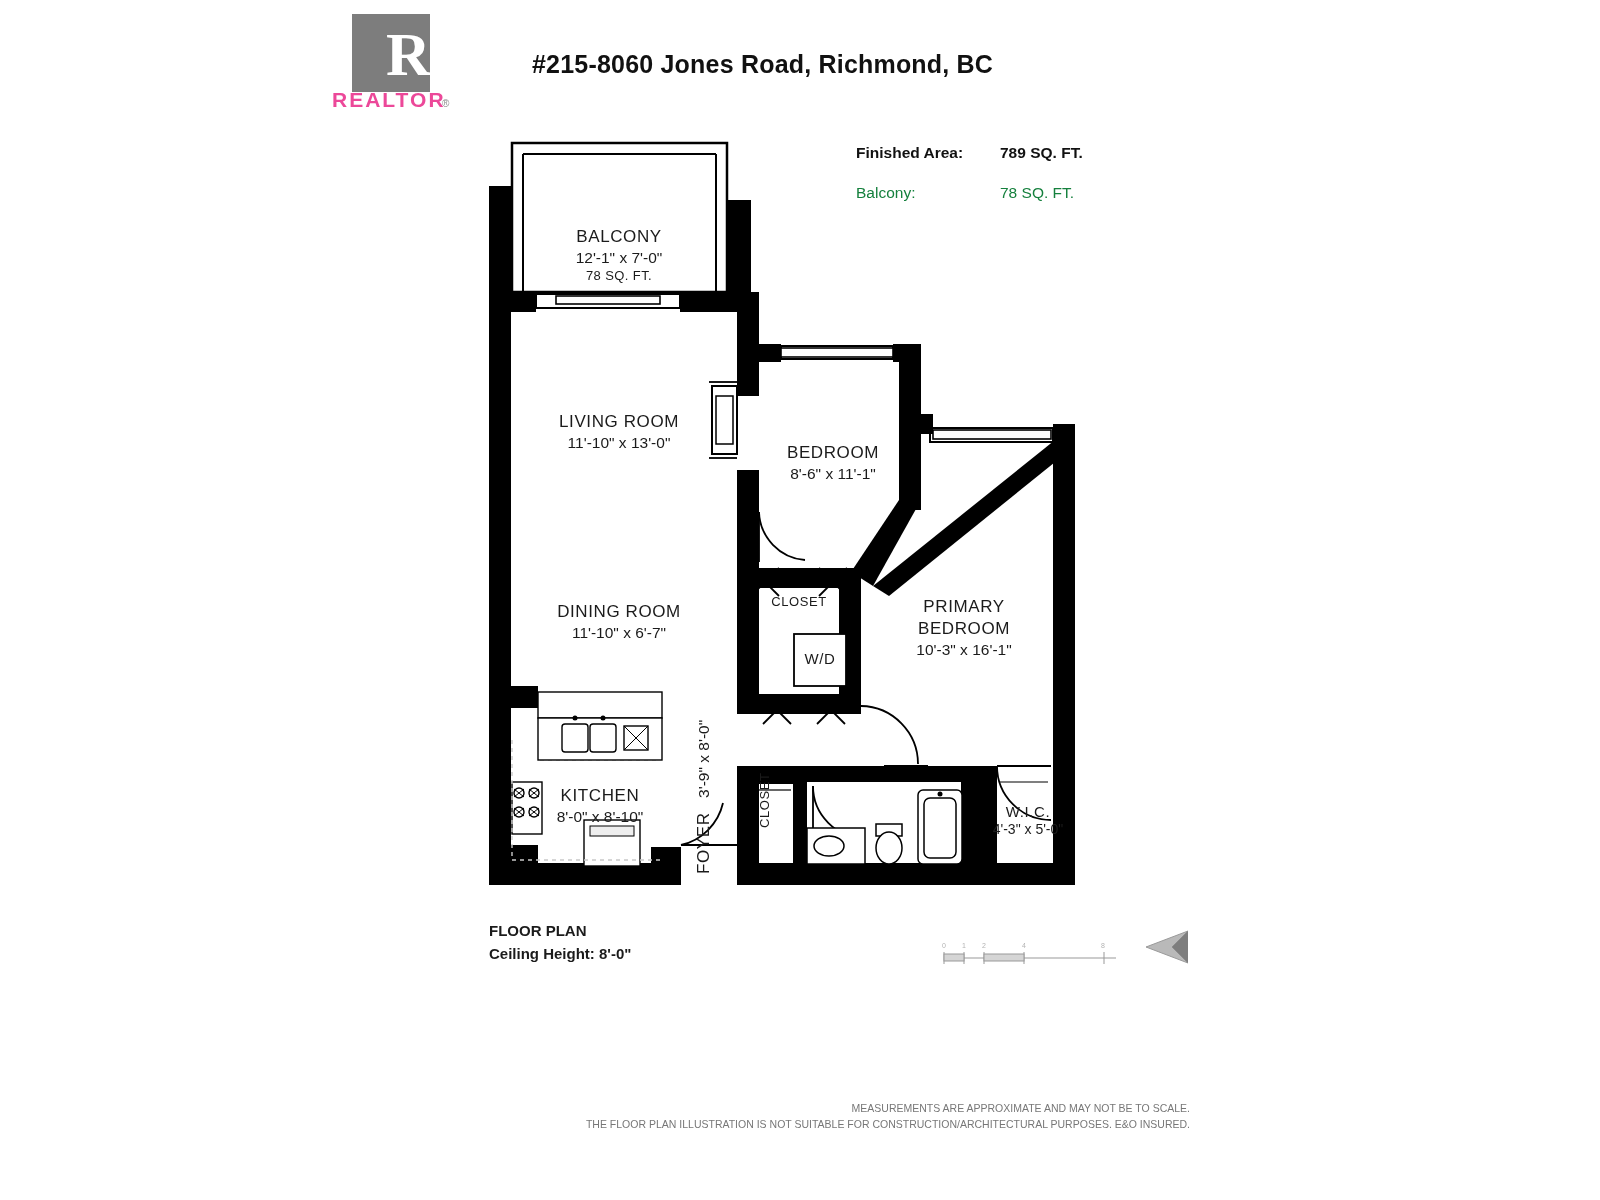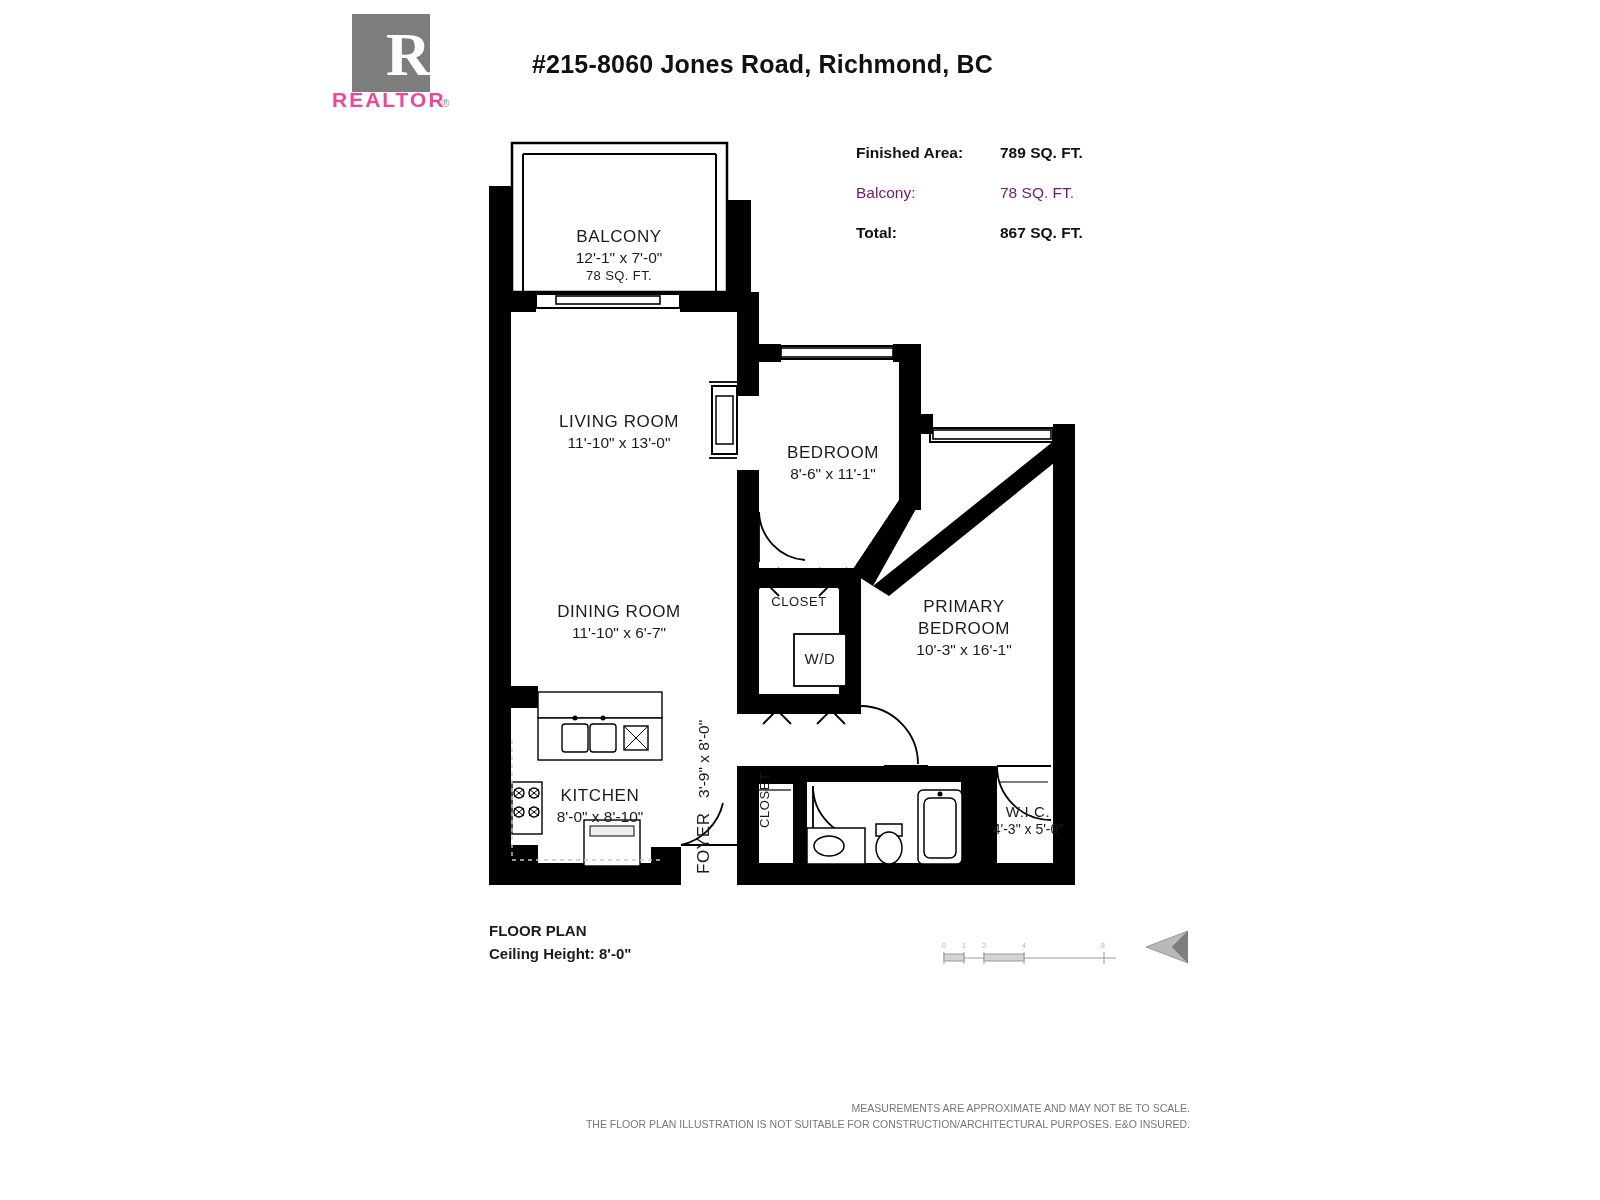--- a/index.html
+++ b/index.html
@@ -38,21 +38,21 @@
     font-size:25px;font-weight:bold;letter-spacing:.2px;color:#111;
     white-space:nowrap;
   }
 
   
   .areas{position:absolute;left:856px;top:144px;width:260px;font-size:15.5px;}
   .area-row{position:relative;height:40px;}
   .area-label{position:absolute;left:0;top:0;}
   .area-value{position:absolute;left:144px;top:0;white-space:nowrap;}
   .bold{font-weight:bold;color:#111;}
-  .muted{color:#701a75;}
+  .muted{color:#15803d;}
 
   
   .plan{position:absolute;left:0;top:0;width:1600px;height:1200px;}
 
   
   .lbl{position:absolute;text-align:center;white-space:nowrap;line-height:1.28;}
   .lbl .name{font-size:17px;letter-spacing:.6px;}
   .lbl .dim{font-size:15.5px;}
   .lbl .sqft{font-size:13px;letter-spacing:.4px;}
   .lbl.small .name{font-size:13px;letter-spacing:.6px;}
@@ -83,24 +83,20 @@
   <div class="title">#215-8060 Jones Road, Richmond, BC</div>
 
   <div class="areas">
     <div class="area-row">
       <div class="area-label bold">Finished Area:</div>
       <div class="area-value bold">789 SQ. FT.</div>
     </div>
     <div class="area-row">
       <div class="area-label muted">Balcony:</div>
       <div class="area-value muted">78 SQ. FT.</div>
-    </div>
-    <div class="area-row">
-      <div class="area-label bold">Total:</div>
-      <div class="area-value bold">867 SQ. FT.</div>
     </div>
   </div>
 
   <svg class="plan" viewBox="0 0 1600 1200" xmlns="http://www.w3.org/2000/svg">
     <g fill="none" stroke="#000" stroke-width="2">
 
       <g>
         <path d="M512,143 L727,143 L727,292 L512,292 Z" stroke="#000" stroke-width="2.5" fill="none"></path>
         <path d="M523,154 L716,154" stroke="#000" stroke-width="2"></path>
         <path d="M523,154 L523,292" stroke="#000" stroke-width="2"></path>

